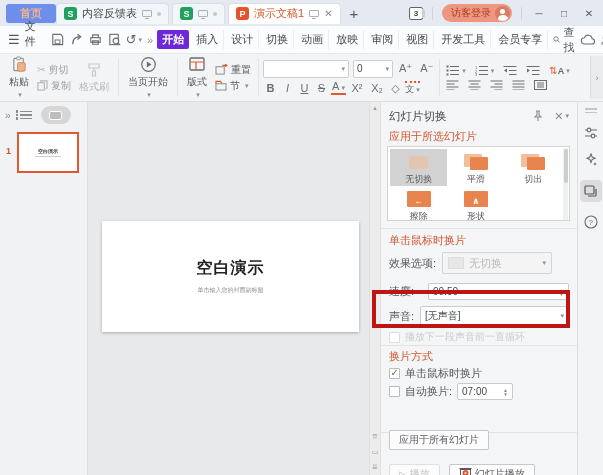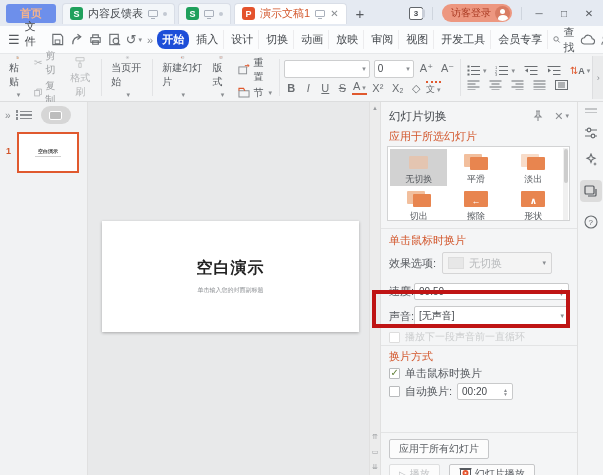--- a/index.html
+++ b/index.html
@@ -4,21 +4,21 @@
 <style>
   * { margin:0; padding:0; box-sizing:border-box; font-family:"Liberation Sans","DejaVu Sans",sans-serif; }
   html,body { width:603px; height:475px; overflow:hidden; background:#fff; position:relative; }
   .abs { position:absolute; }
   .flex { display:flex; align-items:center; }
   .caret::after { content:"▾"; font-size:7px; color:#8a8d91; margin-left:2px; }
   .vsep { width:1px; align-self:stretch; background:#e2e3e5; margin:3px 4px; }
 
   
   #tabbar { left:0; top:0; width:603px; height:26px; background:#e5eaf2; display:flex; align-items:center; padding:0 6px; }
-  .home-tab { height:19px; padding:0 14px; border-radius:3px; background:#6d8feb; color:#f4b38c; font-size:11px; font-weight:bold; display:flex; align-items:center; margin-right:6px; }
+  .home-tab { height:19px; padding:0 14px; border-radius:3px; background:#6d8feb; color:#f4b38c; font-size:11px; font-weight:bold; display:flex; align-items:center; }
   .doc-tab { height:21px; padding:0 7px; display:flex; align-items:center; gap:5px; font-size:11px; color:#45494e; background:rgba(255,255,255,.55); border:1px solid #d9dee7; border-bottom:none; border-radius:4px 4px 0 0; margin-right:3px; }
   .doc-tab.active { background:#fff; color:#d2552a; }
   .fic { width:13px; height:13px; border-radius:3px; color:#fff; font-size:9px; font-weight:bold; display:flex; align-items:center; justify-content:center; }
   .mon { width:10px; height:7px; border:1px solid #aab1bc; border-radius:1px; position:relative; }
   .mon::after { content:""; position:absolute; left:2px; right:2px; bottom:-3px; height:1px; background:#aab1bc; }
   .dot { width:4px; height:4px; border-radius:50%; background:#c3c9d3; }
   .tab-x { color:#8a8d91; font-size:10px; }
   .newtab { font-size:15px; color:#55595e; margin-left:6px; }
   #tab-right { margin-left:auto; display:flex; align-items:center; gap:9px; }
   .badge3 { width:14px; height:13px; border:1.4px solid #62666b; border-radius:2px; font-size:8px; color:#45494e; display:flex; align-items:center; justify-content:center; font-weight:bold; position:relative; background:#fff; }
@@ -28,21 +28,21 @@
   .avatar::before { content:""; position:absolute; left:5px; top:3px; width:5px; height:5px; border-radius:50%; background:#fff; }
   .avatar::after { content:""; position:absolute; left:2.5px; top:9px; width:10px; height:7px; border-radius:50% 50% 0 0; background:#fff; }
   .winbtn { font-size:10px; color:#55595e; width:16px; text-align:center; }
   .tbsep { width:1px; height:13px; background:#cfd5de; }
 
   
   #menubar { left:0; top:26px; width:603px; height:28px; background:#fbfcfd; border-bottom:1px solid #e6e8ea; display:flex; align-items:center; padding:0 8px; font-size:11px; color:#45494e; }
   .mb-ic { width:17px; height:17px; display:flex; align-items:center; justify-content:center; margin:0 2px; }
   .mtab { padding:2px 5px; margin:0 1px; white-space:nowrap; border-right:1px solid #ececee; }
   .mtab:last-of-type{ border-right:none; }
-  .mtab.sel { background:#1d4ed8; color:#fff; border-radius:8px; font-weight:bold; border-right:none; }
+  .mtab.sel { background:#6d28d9; color:#fff; border-radius:2px; font-weight:bold; border-right:none; }
   #search-box { display:flex; align-items:center; gap:3px; color:#55595e; margin-left:4px; }
 
   
   #ribbon { left:0; top:54px; width:603px; height:48px; background:#f3f4f5; border-bottom:1px solid #dcddde; display:flex; align-items:stretch; padding:2px 0 2px 4px; }
   .bigbtn { display:flex; flex-direction:column; align-items:center; justify-content:center; padding:0 5px; font-size:10px; color:#55595e; gap:2px; }
   .bigbtn.dis { color:#b4b6b8;text-align:center; }
   .smrow { display:flex; align-items:center; gap:3px; font-size:10px; color:#9a9da0; padding:1px 3px; }
   .col { display:flex; flex-direction:column; justify-content:center; }
   .fbox { height:18px; border:1px solid #cdcecf; background:#fff; border-radius:2px; display:flex; align-items:center; padding:0 3px; font-size:10px; color:#45494e; justify-content:space-between; }
   .fmt { font-size:11px; color:#6a6e72; width:15px; text-align:center; }
@@ -252,28 +252,20 @@
   <div class="bigbtn caret">
     <svg width="19" height="19" viewBox="0 0 20 20">
         <circle cx="10" cy="10" r="8" fill="none" stroke="#6a6e72" stroke-width="1.4"></circle>
         <path d="M8 6.5L13.5 10L8 13.5z" fill="#6a6e72"></path>
       </svg>
     <span>当页开始</span>
   </div>
   <span class="vsep"></span>
 
   <div class="bigbtn caret">
-    <svg width="19" height="18" viewBox="0 0 20 18">
-        <rect x="4" y="3" width="14" height="11" rx="1" fill="none" stroke="#6a6e72" stroke-width="1.3"></rect>
-        <path d="M7 7h8M7 10h8" stroke="#c3c5c7"></path>
-        <path d="M3 6v8M-1 10h8" transform="translate(1,-1)" stroke="#e0592e" stroke-width="1.6"></path>
-      </svg>
-    <span>新建幻灯片</span>
-  </div>
-  <div class="bigbtn caret">
     <svg width="18" height="17" viewBox="0 0 18 17">
         <rect x="2" y="2" width="14" height="12" rx="1" fill="none" stroke="#6a6e72" stroke-width="1.3"></rect>
         <path d="M2 6h14M8 6v8" stroke="#e0592e" stroke-width="1.2"></path>
       </svg>
     <span>版式</span>
   </div>
   <div class="col">
     <div class="smrow" style="color:#55595e">
       <svg width="13" height="11" viewBox="0 0 14 12">
           <rect x="1" y="3" width="9" height="8" fill="none" stroke="#8a8d91" stroke-width="1.1"></rect>
@@ -441,27 +433,20 @@
       </div>
       <div class="gcell">
         <span class="gic">
             <span class="bk" style="clip-path:polygon(0 0,100% 0,100% 55%,55% 55%,55% 100%,0 100%)"></span>
             <span class="fr"></span>
           </span>
         <span>平滑</span>
       </div>
       <div class="gcell">
         <span class="gic">
-            <span class="bk" style="opacity:.55"></span>
-            <span class="fr"></span>
-          </span>
-        <span>淡出</span>
-      </div>
-      <div class="gcell">
-        <span class="gic">
             <span class="bk"></span>
             <span class="fr"></span>
           </span>
         <span>切出</span>
       </div>
       <div class="gcell">
         <span class="gic">
             <span class="fr" style="left:0;top:0;width:100%;height:100%"></span>
             <span class="glyph" style="right:0;width:100%">←</span>
           </span>
@@ -484,64 +469,64 @@
       <span>效果选项:</span>
       <span class="ddbox caret" style="width:110px;margin-left:6px">
         <span style="width:16px;height:12px;background:#e7e7e7;border:1px solid #ddd"></span>
         <span>无切换</span>
         <span style="margin-left:auto"></span>
       </span>
     </div>
 
     <div class="prow" style="top:181px">
       <span>速度:</span>
-      <span class="inbox" style="flex:1;margin-left:0">
+      <span class="inbox" style="flex:1;margin-left:14px">
         <span>00.50</span>
         <span class="spin">
             <span>▲</span>
             <span>▼</span>
           </span>
       </span>
     </div>
 
     <div class="prow" style="top:204px">
       <span>声音:</span>
-      <span class="inbox caret" style="flex:1;height:20px;justify-content:space-between">
+      <span class="inbox caret" style="flex:1;margin-left:6px;height:20px;justify-content:space-between">
         <span>[无声音]</span>
       </span>
     </div>
 
     <div class="prow" style="top:228px;color:#cbcdce;font-size:10px">
       <span class="cb" style="border-color:#ddd"></span>
       <span>播放下一段声音前一直循环</span>
     </div>
 
     <div class="pdiv" style="top:243px"></div>
     <div class="prow orange" style="top:247px">换片方式</div>
 
     <div class="prow" style="top:264px">
       <span class="cb on"></span>
       <span>单击鼠标时换片</span>
     </div>
     <div class="prow" style="top:281px">
       <span class="cb"></span>
       <span>自动换片:</span>
       <span class="inbox" style="width:56px;margin-left:5px">
-        <span>00:20</span>
+        <span>07:00</span>
         <span class="spin">
             <span>▲</span>
             <span>▼</span>
           </span>
       </span>
     </div>
 
 
     <div class="pdiv" style="top:330px"></div>
 
-    <div class="prow" style="top:337px">
+    <div class="prow" style="top:328px">
       <span class="pbtn">
           <span>应用于所有幻灯片</span>
         </span>
     </div>
     <div class="prow" style="top:362px;gap:9px">
       <span class="pbtn dis">
         <span style="margin-right:3px">▷</span>
         <span>播放</span>
       </span>
       <span class="pbtn">

